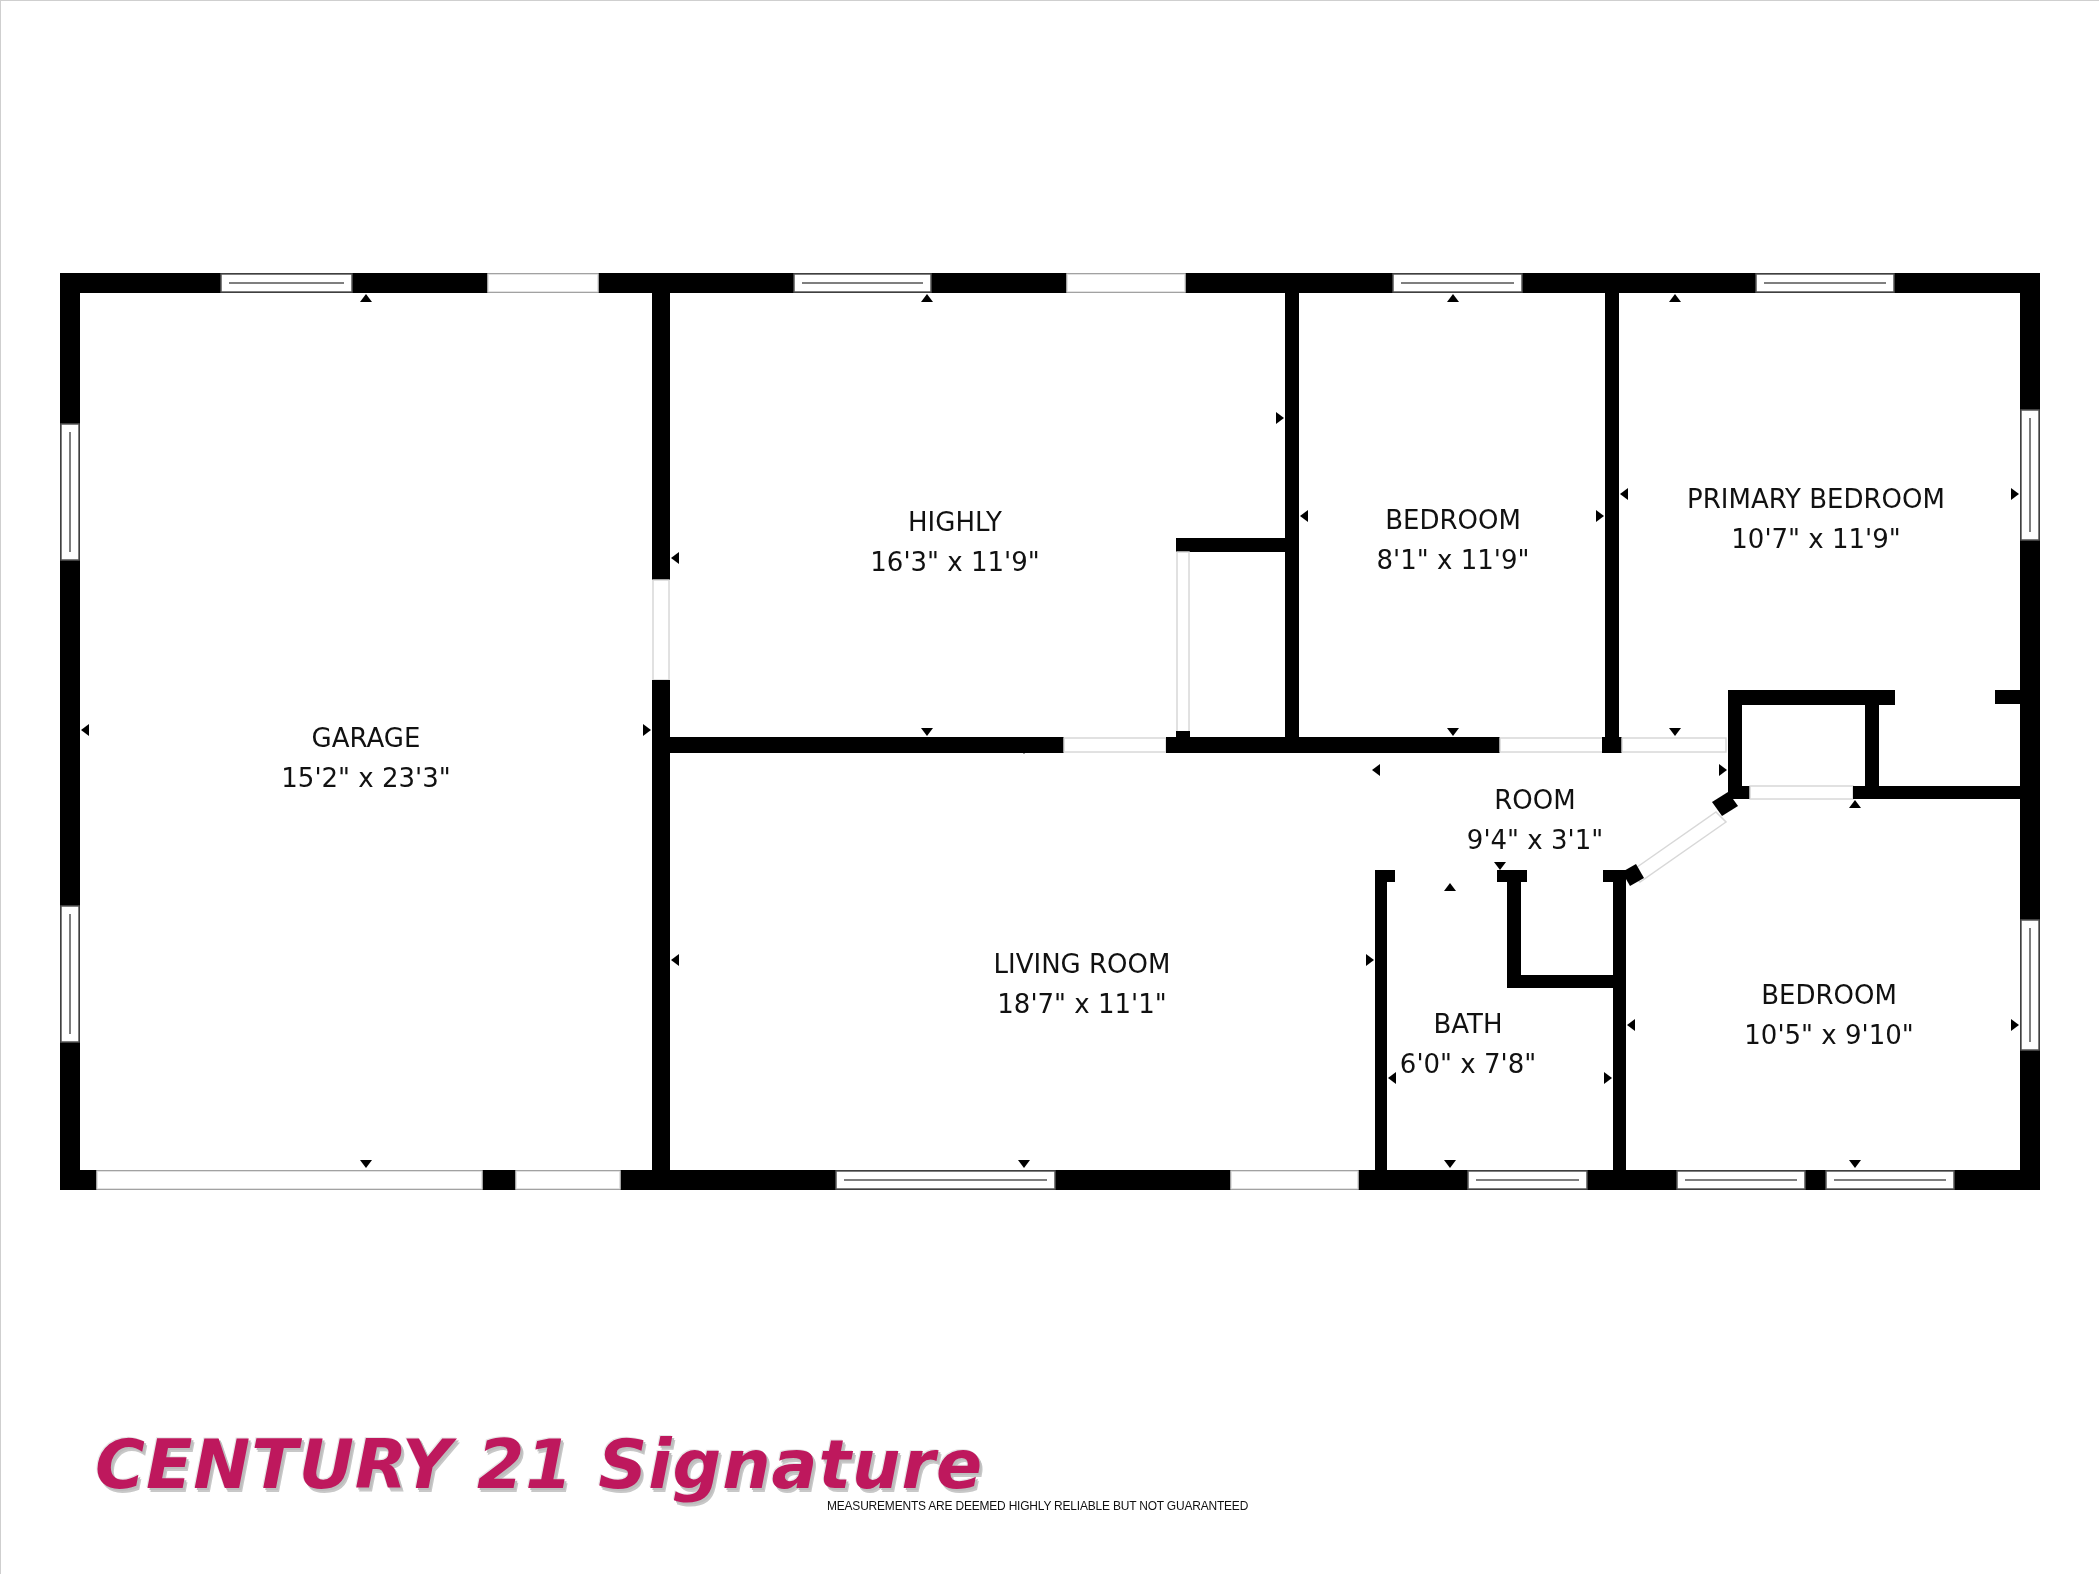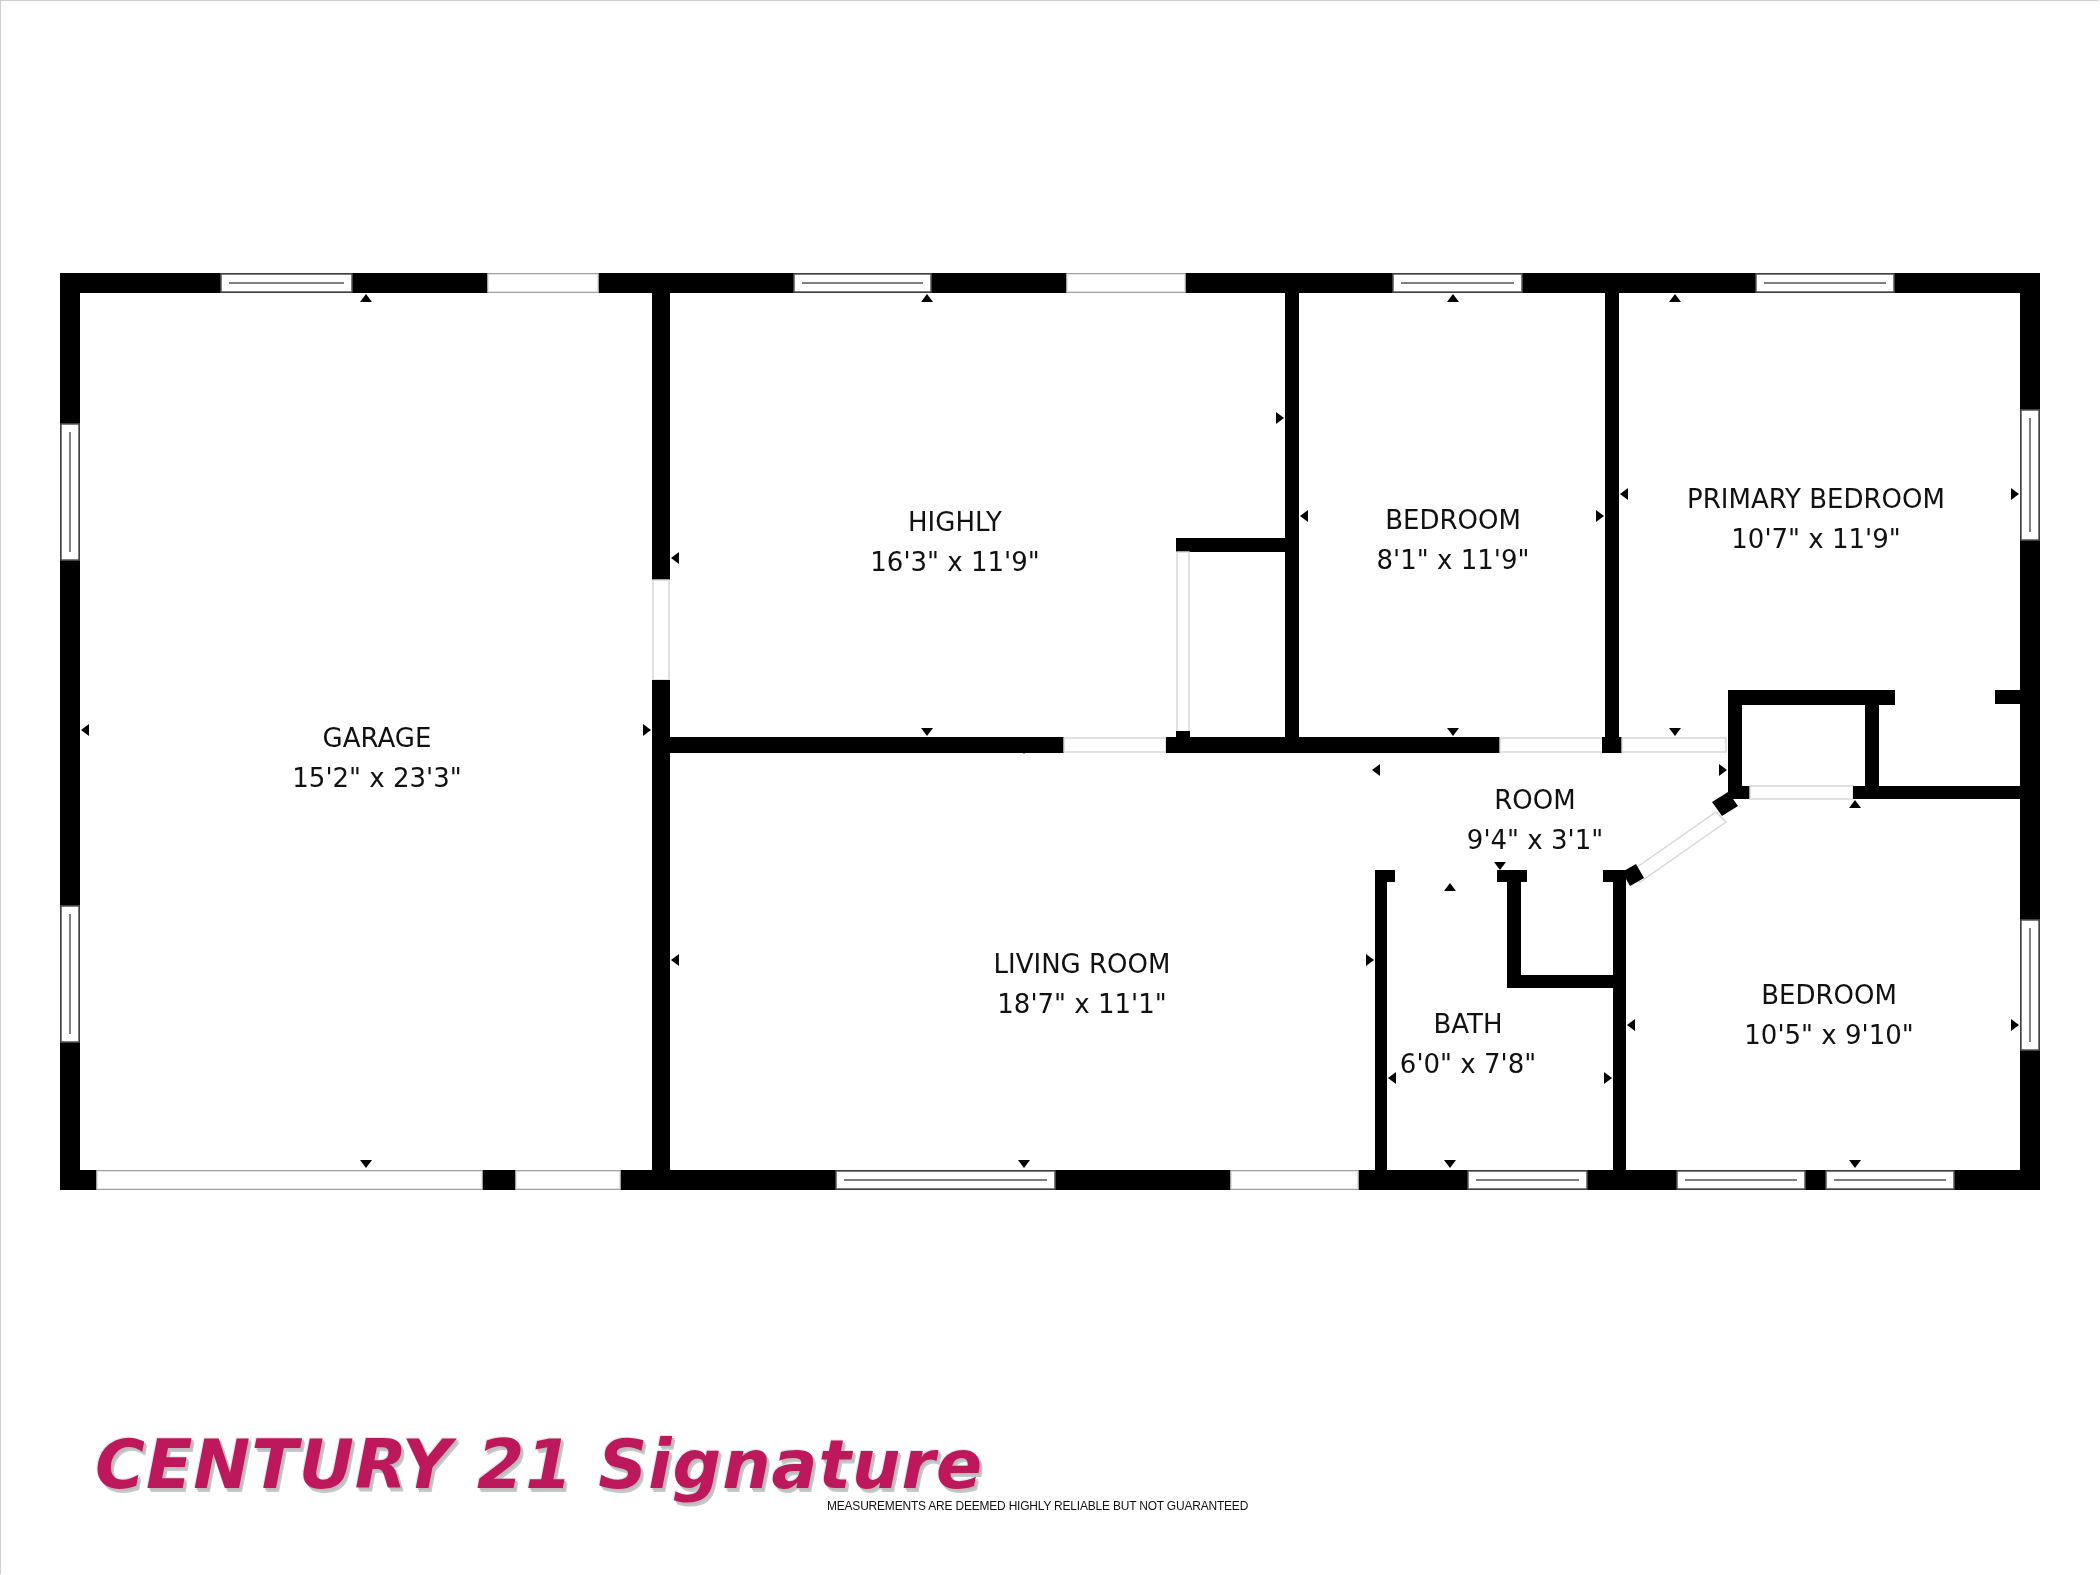--- a/index.html
+++ b/index.html
@@ -144,21 +144,21 @@
     <polygon class="arrow" points="1450,1168 1456,1160 1444,1160"></polygon>
     <polygon class="arrow" points="1388,1078 1396,1072 1396,1084"></polygon>
     <polygon class="arrow" points="1612,1078 1604,1072 1604,1084"></polygon>
     <polygon class="arrow" points="1855,800 1861,808 1849,808"></polygon>
     <polygon class="arrow" points="1855,1168 1861,1160 1849,1160"></polygon>
     <polygon class="arrow" points="1627,1025 1635,1019 1635,1031"></polygon>
     <polygon class="arrow" points="2019,1025 2011,1019 2011,1031"></polygon>
   </g>
 </svg>
 
-<div class="room-label" style="left:366px;top:718px;margin-left:11px;">
+<div class="room-label" style="left:366px;top:718px;">
   <div>GARAGE</div>
   <div>15'2" x 23'3"</div>
 </div>
 <div class="room-label" style="left:955px;top:502px;">
   <div>HIGHLY</div>
   <div>16'3" x 11'9"</div>
 </div>
 <div class="room-label" style="left:1453px;top:500px;">
   <div>BEDROOM</div>
   <div>8'1" x 11'9"</div>

